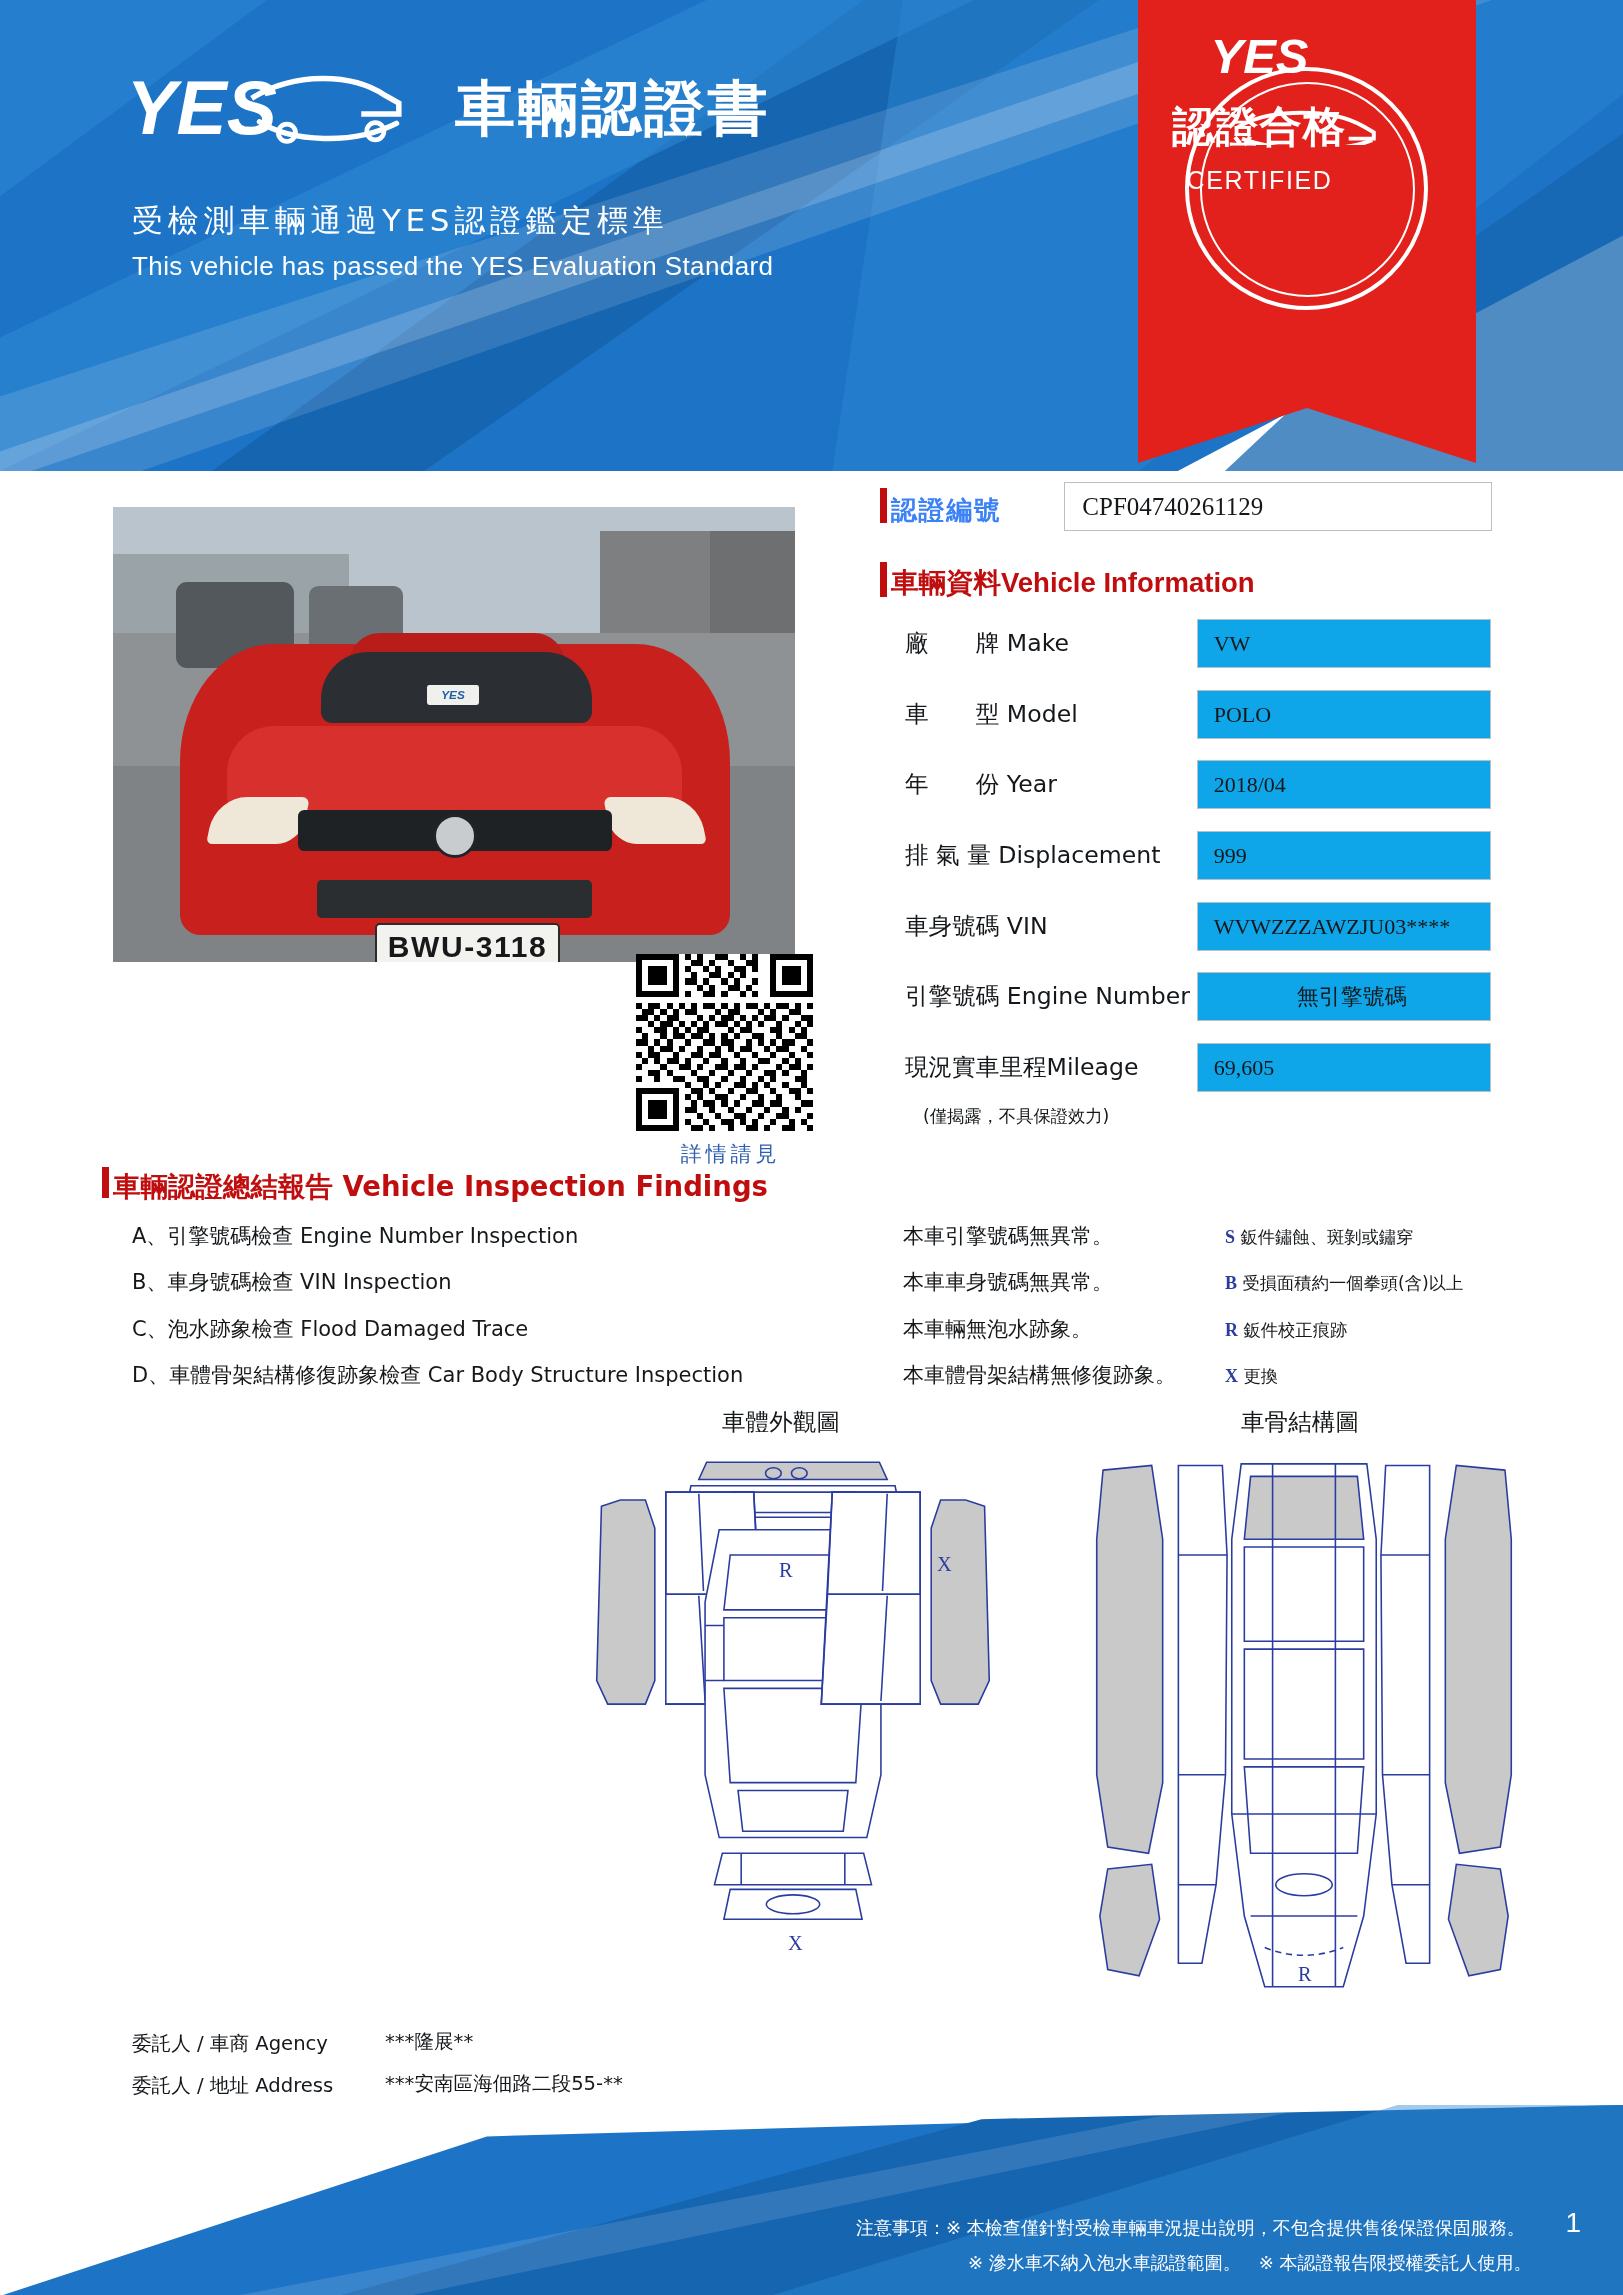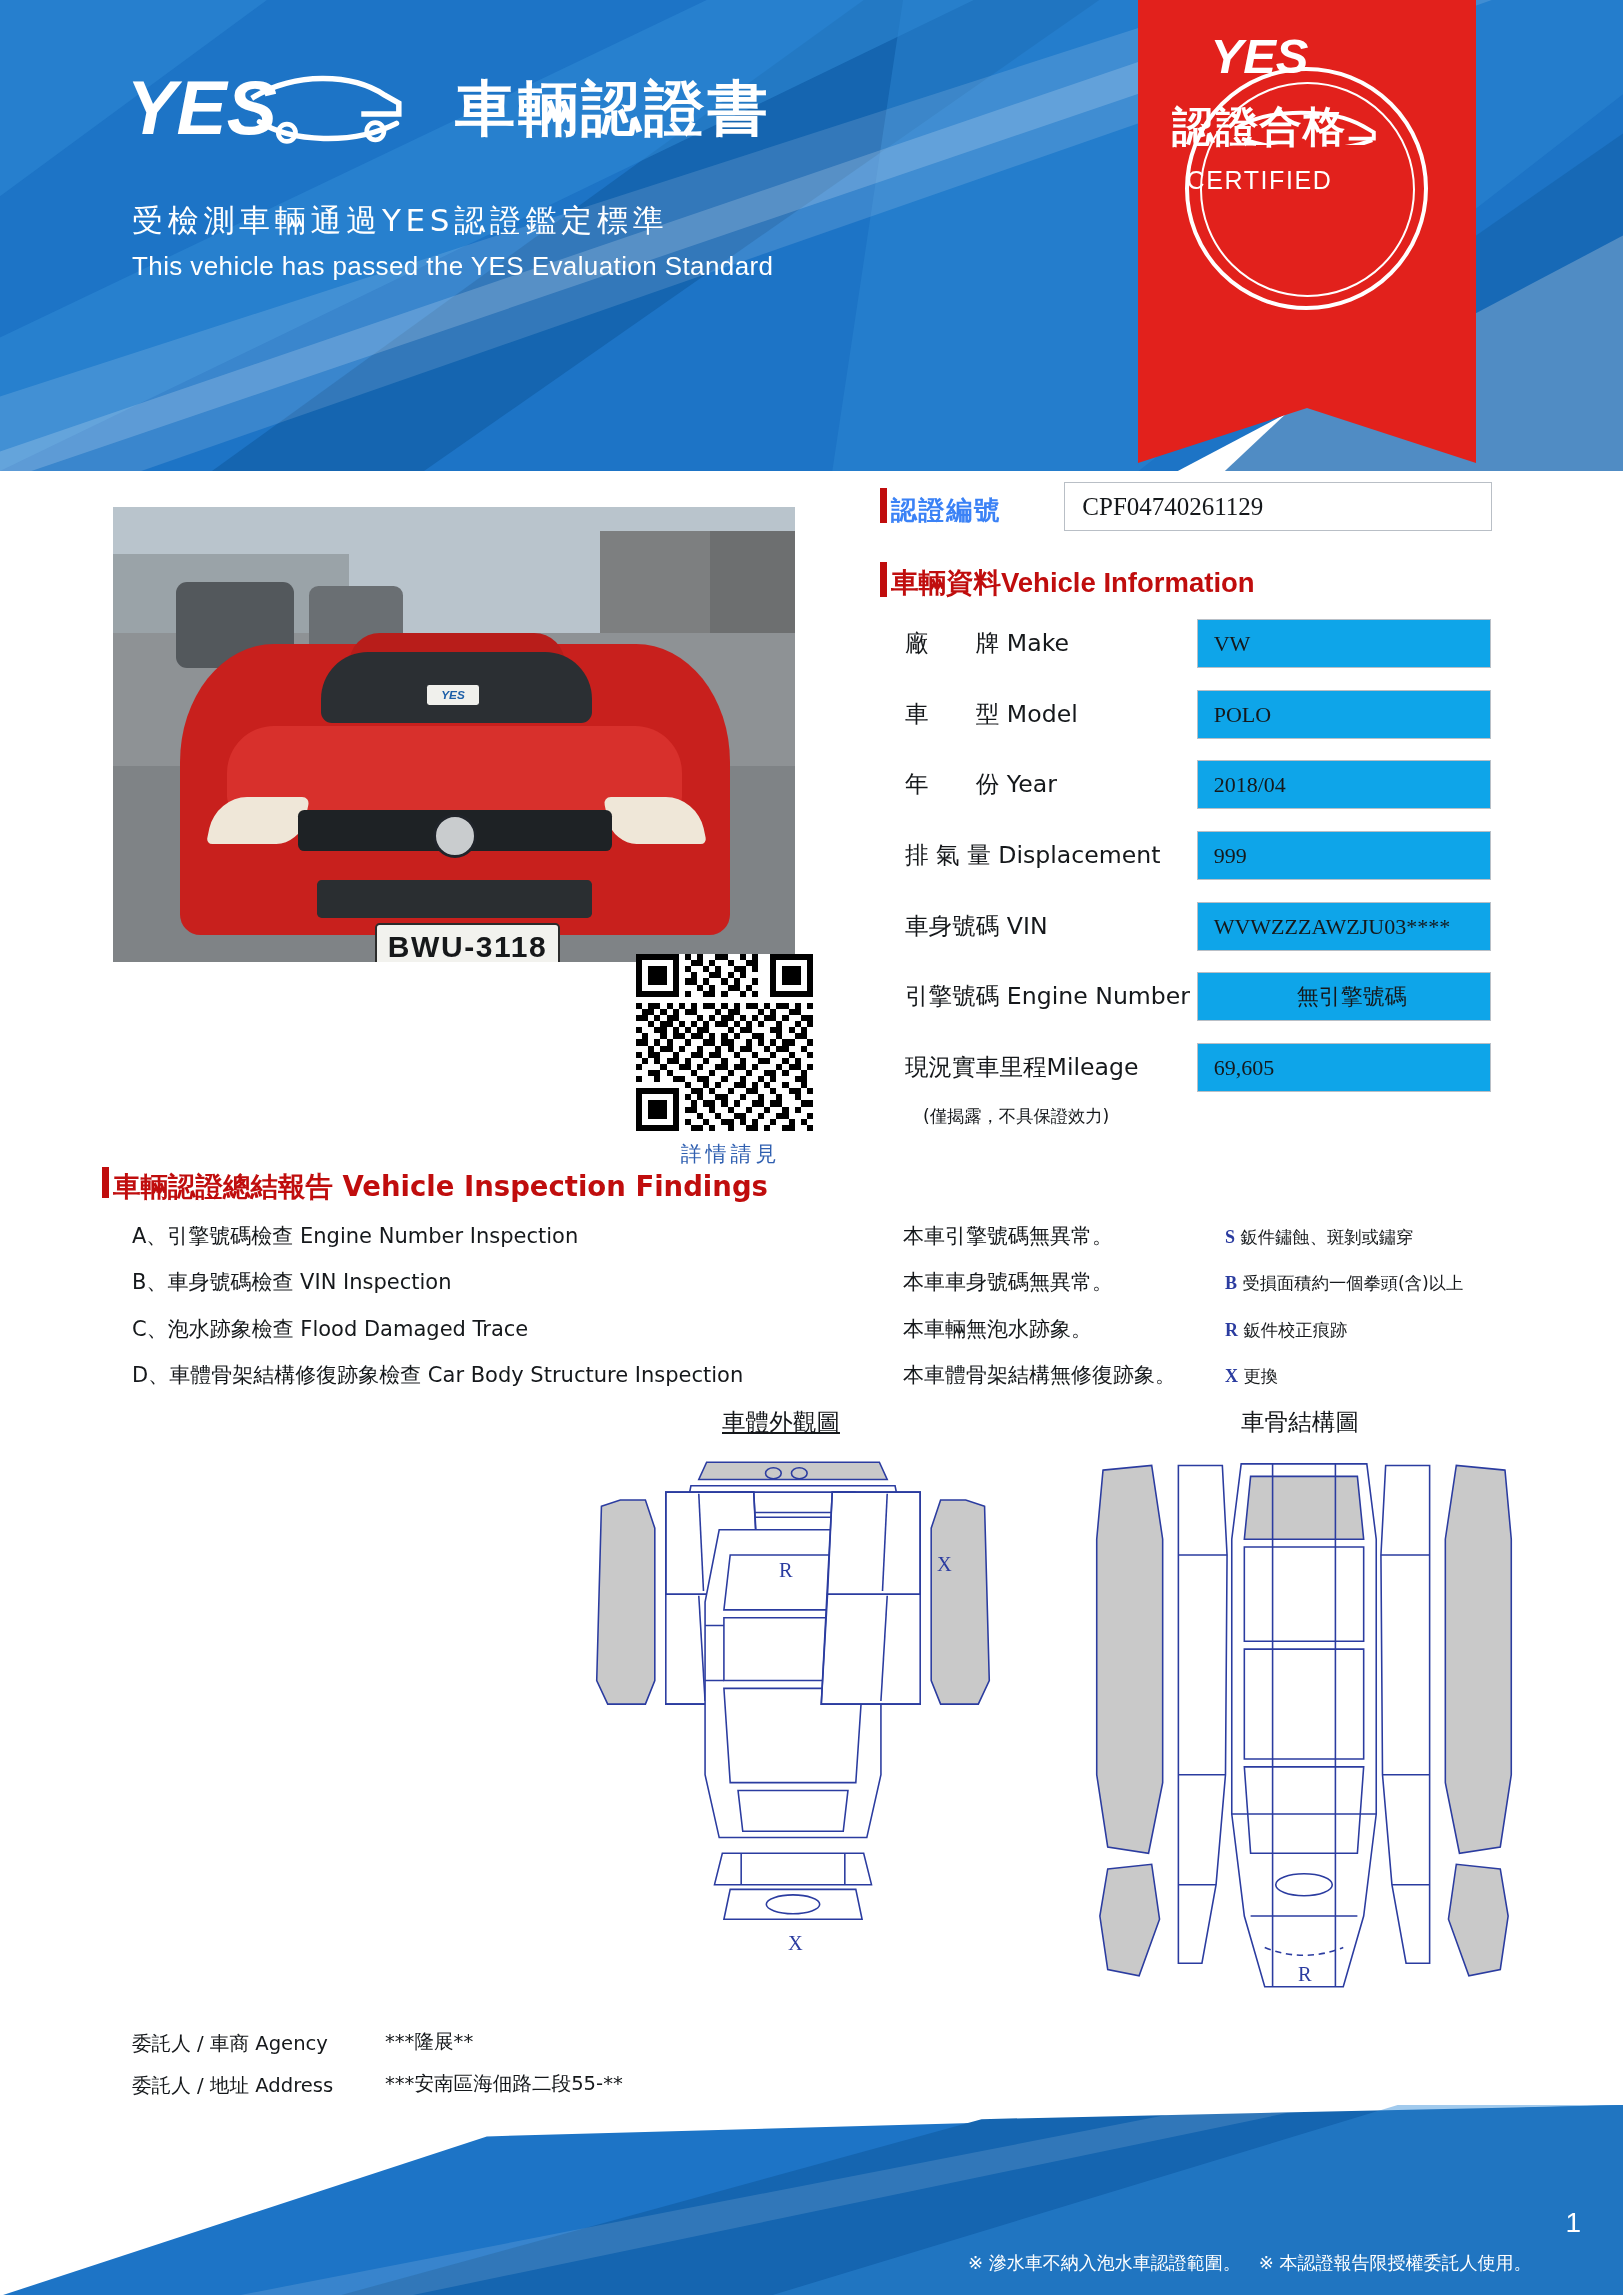--- a/index.html
+++ b/index.html
@@ -788,21 +788,21 @@
 </div>
 <div class="legend-item" style="top:1318px;">
   <span class="legend-key">R</span>
   <span>鈑件校正痕跡</span>
 </div>
 <div class="legend-item" style="top:1364px;">
   <span class="legend-key">X</span>
   <span>更換</span>
 </div>
 
-<div class="diag-cap" style="left:722px; top:1406px;text-decoration:underline;">車體外觀圖</div>
+<div class="diag-cap" style="left:722px; top:1406px;">車體外觀圖</div>
 <div class="diag-cap" style="left:1241px; top:1406px;">車骨結構圖</div>
 
 <div class="diagram-area">
 
   <svg style="position:absolute; left:573px; top:0;" width="440" height="581" viewBox="0 0 560 740">
     <g fill="none" stroke="#2b3ca0" stroke-width="2">
 
       <path d="M170 22 L390 22 L400 44 L160 44 Z" fill="#c9c9c9" stroke="#2b3ca0"></path>
       <path d="M150 52 L410 52 L418 92 L142 92 Z" fill="#ffffff"></path>
       <ellipse cx="255" cy="36" rx="10" ry="7"></ellipse>
@@ -880,16 +880,17 @@
 <div class="foot-val" style="top:2114px;">吳正猛</div>
 
 <div class="footer">
   <svg width="1623" height="191" viewBox="0 0 2067 243" preserveAspectRatio="none">
     <rect x="0" y="0" width="2067" height="243" fill="#ffffff"></rect>
     <polygon points="0,243 620,40 2067,0 2067,243" fill="#1d74c6"></polygon>
     <polygon points="430,243 1250,18 2067,0 2067,243" fill="#1565b0"></polygon>
     <polygon points="980,243 1780,0 2067,0 2067,243" fill="#2f8ad6" opacity="0.45"></polygon>
     <polygon points="300,243 1500,10 1640,10 520,243" fill="#ffffff" opacity="0.12"></polygon>
   </svg>
+  <div class="foot-note" style="left:856px; top:111px;">注意事項：※ 本檢查僅針對受檢車輛車況提出說明，不包含提供售後保證保固服務。</div>
   <div class="foot-note" style="left:968px; top:146px;">※ 滲水車不納入泡水車認證範圍。　※ 本認證報告限授權委託人使用。</div>
 </div>
 <div class="page-num">1</div>
 
 
 </body></html>

